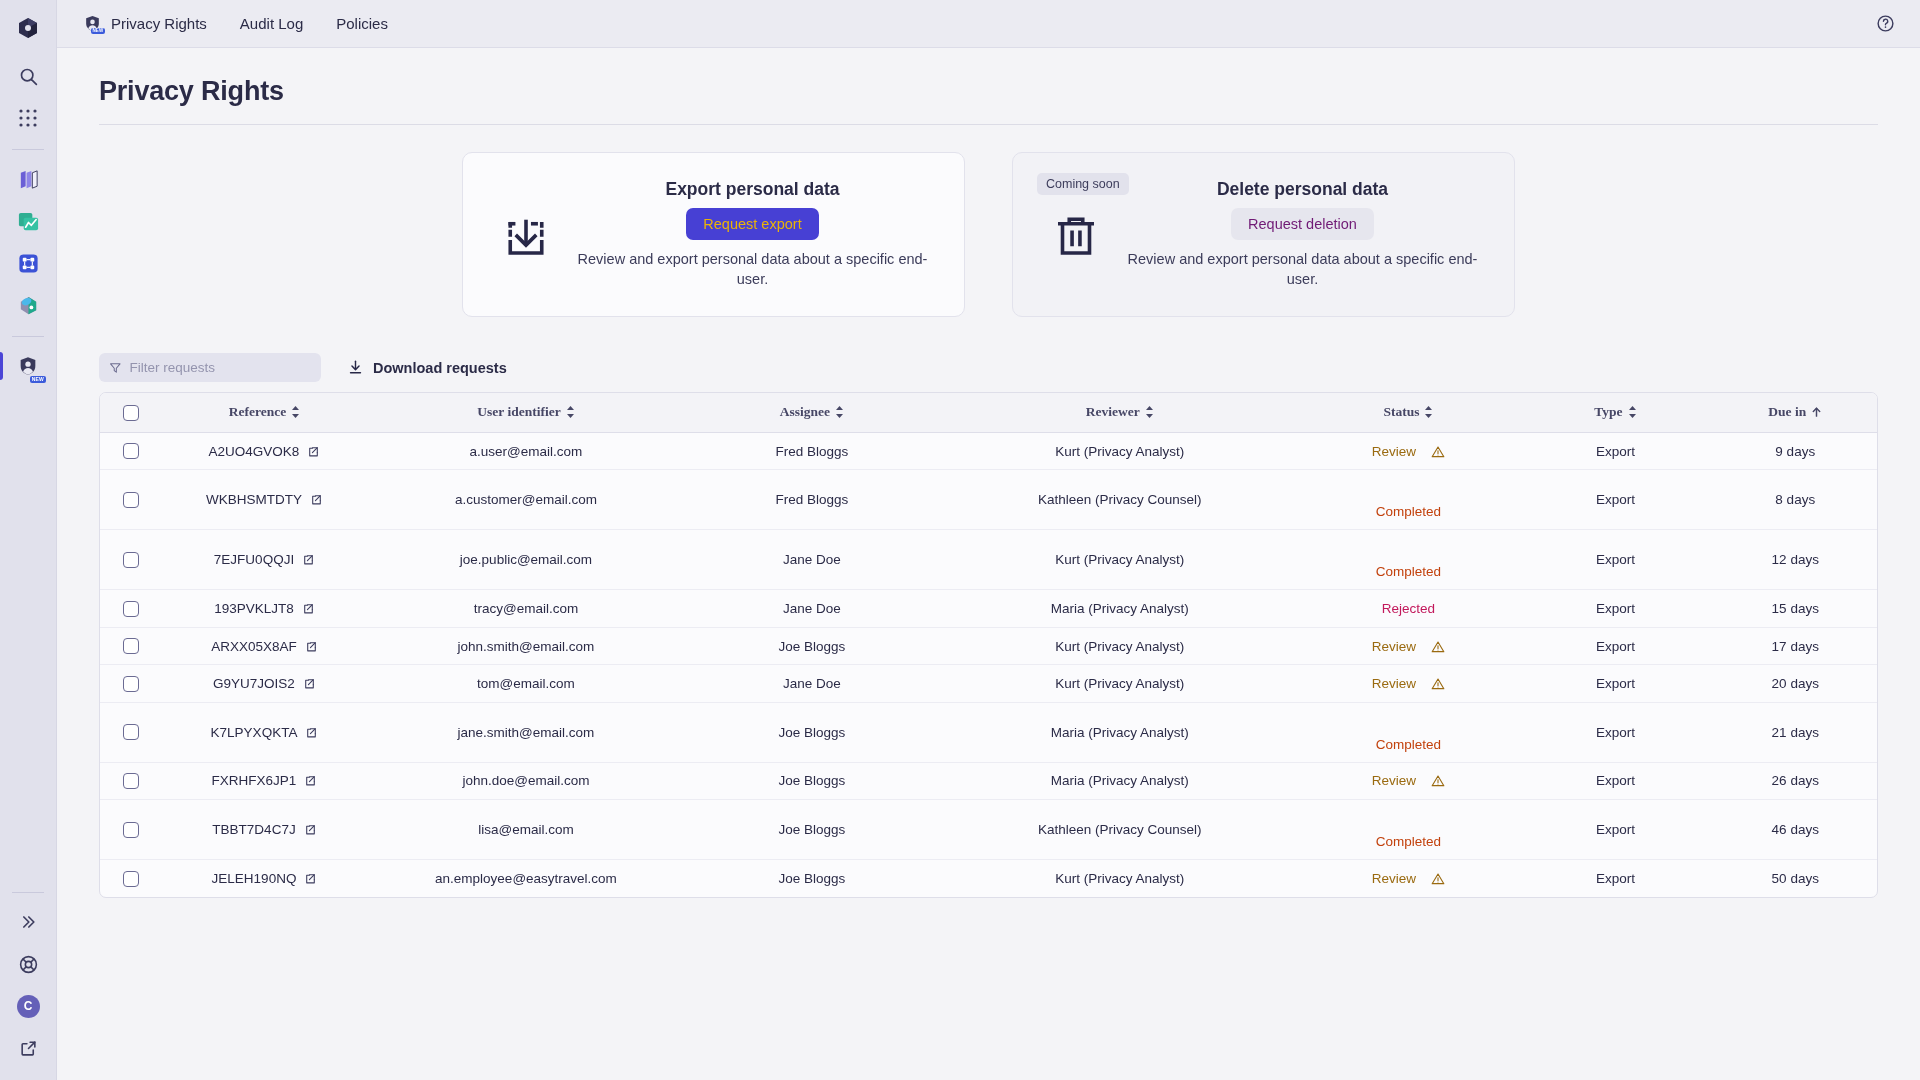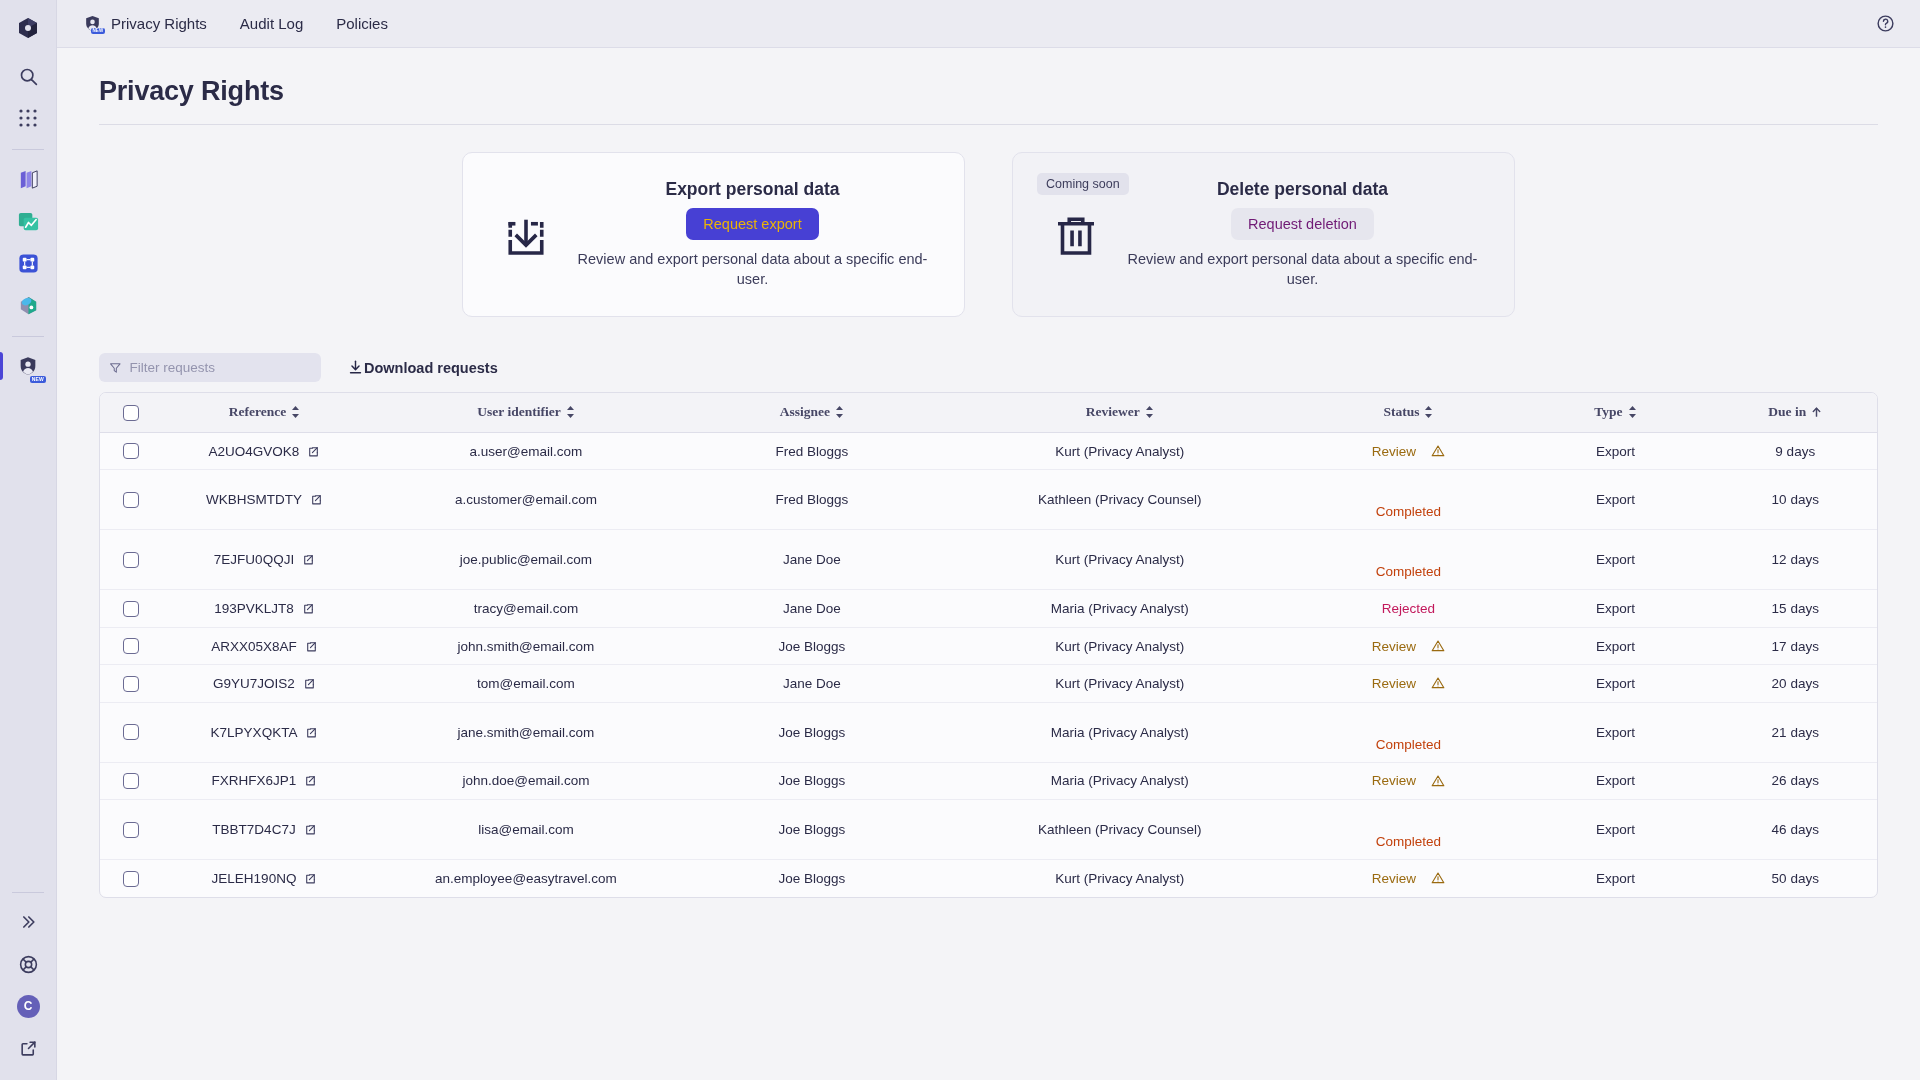--- a/index.html
+++ b/index.html
@@ -112,21 +112,21 @@
     display: flex; align-items: center; gap: 8px;
     padding: 0 10px;
   }
   .filter-box input {
     border: none; background: transparent; outline: none;
     font-family: inherit; font-size: 13.5px; color: #2b2b47;
     width: 100%;
   }
   .filter-box input::placeholder { color: #9494ae; }
   .dl-btn {
-    display: flex; align-items: center; 
+    display: flex; align-items: center; gap: 9px;
     font-size: 14.5px; font-weight: 600; color: #2b2b47;
     cursor: pointer; padding: 4px 6px; margin-left: 8px;
   }
 
   
   .table-wrap {
     margin-top: 10px;
     border: 1px solid #dedee9; border-radius: 7px;
     background: #fbfbfd; overflow: hidden;
   }
@@ -151,21 +151,21 @@
   .c-revw  { width: 330px; }
   .c-stat  { width: 200px; }
   .c-type  { width: 180px; }
   .c-due   { width: 150px; }
   .cbx {
     width: 16px; height: 16px; border: 1.6px solid #6b6b93;
     border-radius: 4px; background: #fff; display: inline-block;
     cursor: pointer; vertical-align: middle;
   }
   .ref-cell { display: inline-flex; align-items: center; gap: 8px; cursor: pointer; }
-  .status-cell { display: inline-flex; align-items: center; gap: 15px; }
+  .status-cell { display: inline-flex; align-items: flex-end; gap: 15px; }
   .st-review { color: #9a6a10; }
   .st-completed { color: #c2410c; margin-top: 24px; }
   .st-rejected { color: #c2185b; }
   svg { display: block; }
 </style>
 </head>
 <body>
 
 <div id="app">
 
@@ -490,21 +490,21 @@
                       <polyline points="19,14 19,20 5,20 5,6 10,6"></polyline>
                     </svg>
                   </span></td>
                 <td>a.customer@email.com</td>
                 <td>Fred Bloggs</td>
                 <td>Kathleen (Privacy Counsel)</td>
                 <td><span class="status-cell st-completed">
                     <span>Completed</span>
                   </span></td>
                 <td>Export</td>
-                <td>10 days</td>
+                <td>8 days</td>
               </tr>
               <tr>
                 <td><span class="cbx"></span></td>
                 <td><span class="ref-cell">
                     <span>7EJFU0QQJI</span>
                     <svg width="13" height="13" viewBox="0 0 24 24" fill="none" stroke="#3c3c5e" stroke-width="2" stroke-linecap="round" stroke-linejoin="round">
                       <polyline points="10,5 19,5 19,14"></polyline>
                       <line x1="19" y1="5" x2="10" y2="14"></line>
                       <polyline points="19,14 19,20 5,20 5,6 10,6"></polyline>
                     </svg>

